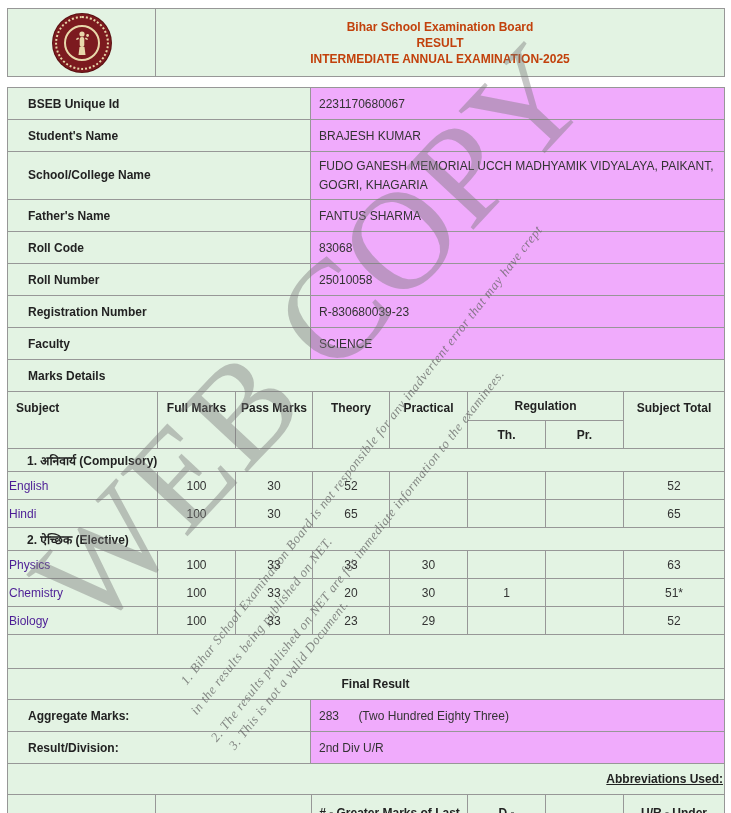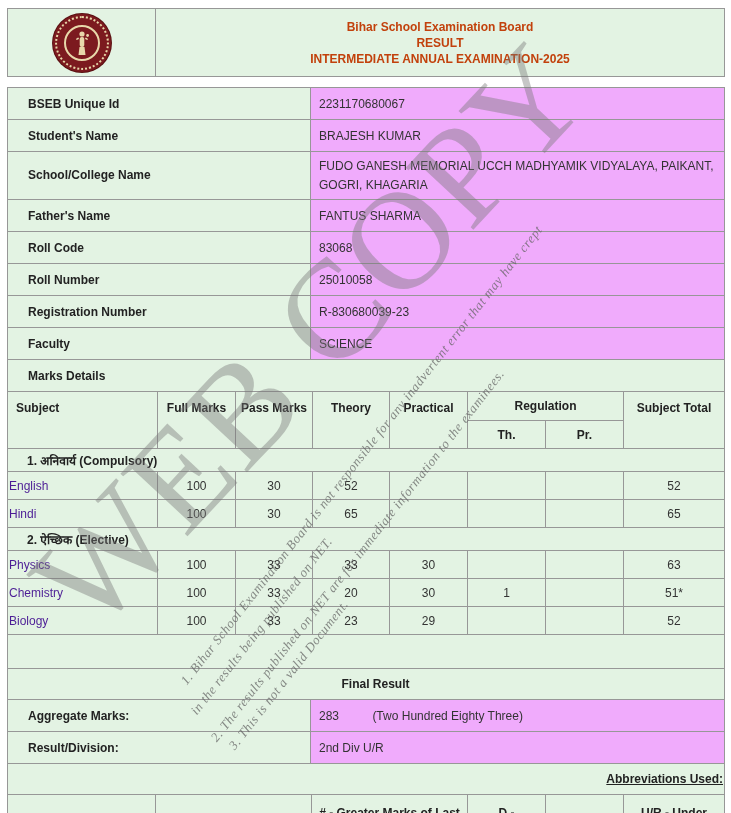--- a/index.html
+++ b/index.html
@@ -245,21 +245,21 @@
         <col style="width:414px">
       </colgroup>
     <tbody>
         <tr>
       <td class="green lbl final-h" colspan="2">Final Result</td>
     </tr>
     <tr>
       <td class="green lbl row-h">Aggregate Marks:</td>
       <td class="gray val">
         <span>283</span>
-        <span style="margin-left:30px">(Two Hundred Eighty Three)</span>
+        <span style="margin-left:16px">(Two Hundred Eighty Three)</span>
       </td>
     </tr>
     <tr>
       <td class="green lbl row-h">Result/Division:</td>
       <td class="gray val">2nd Div U/R</td>
     </tr>
     <tr>
       <td class="green abbr-title" colspan="2">Abbreviations Used:</td>
     </tr>
   </tbody>

